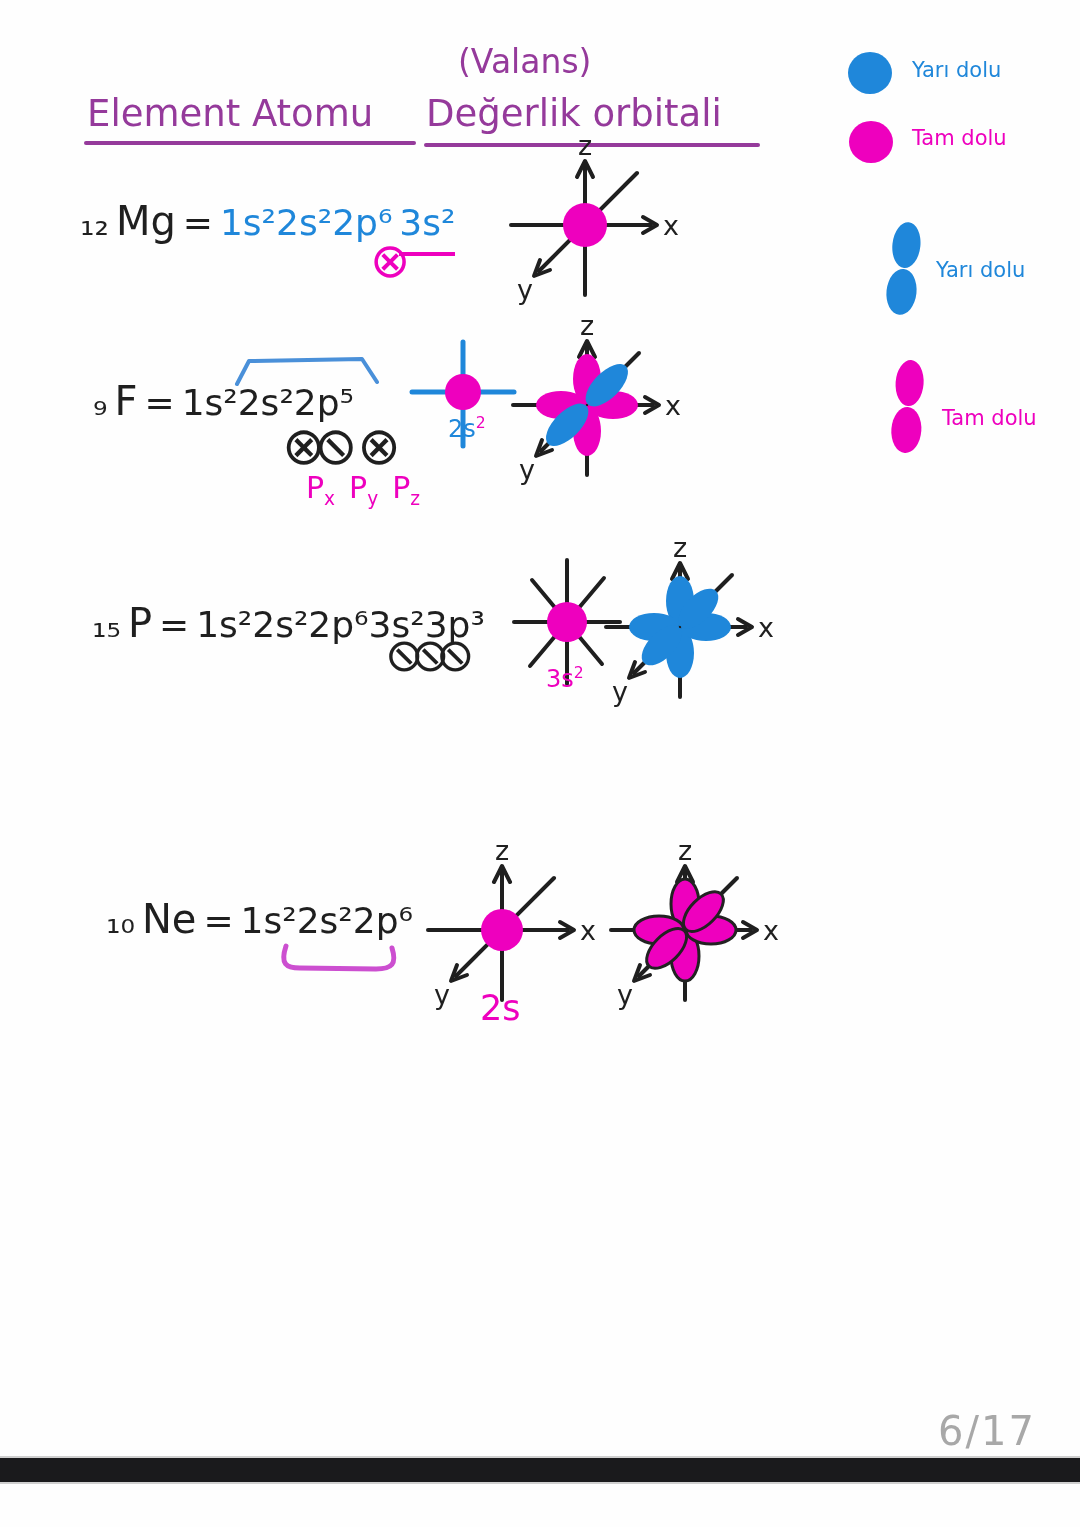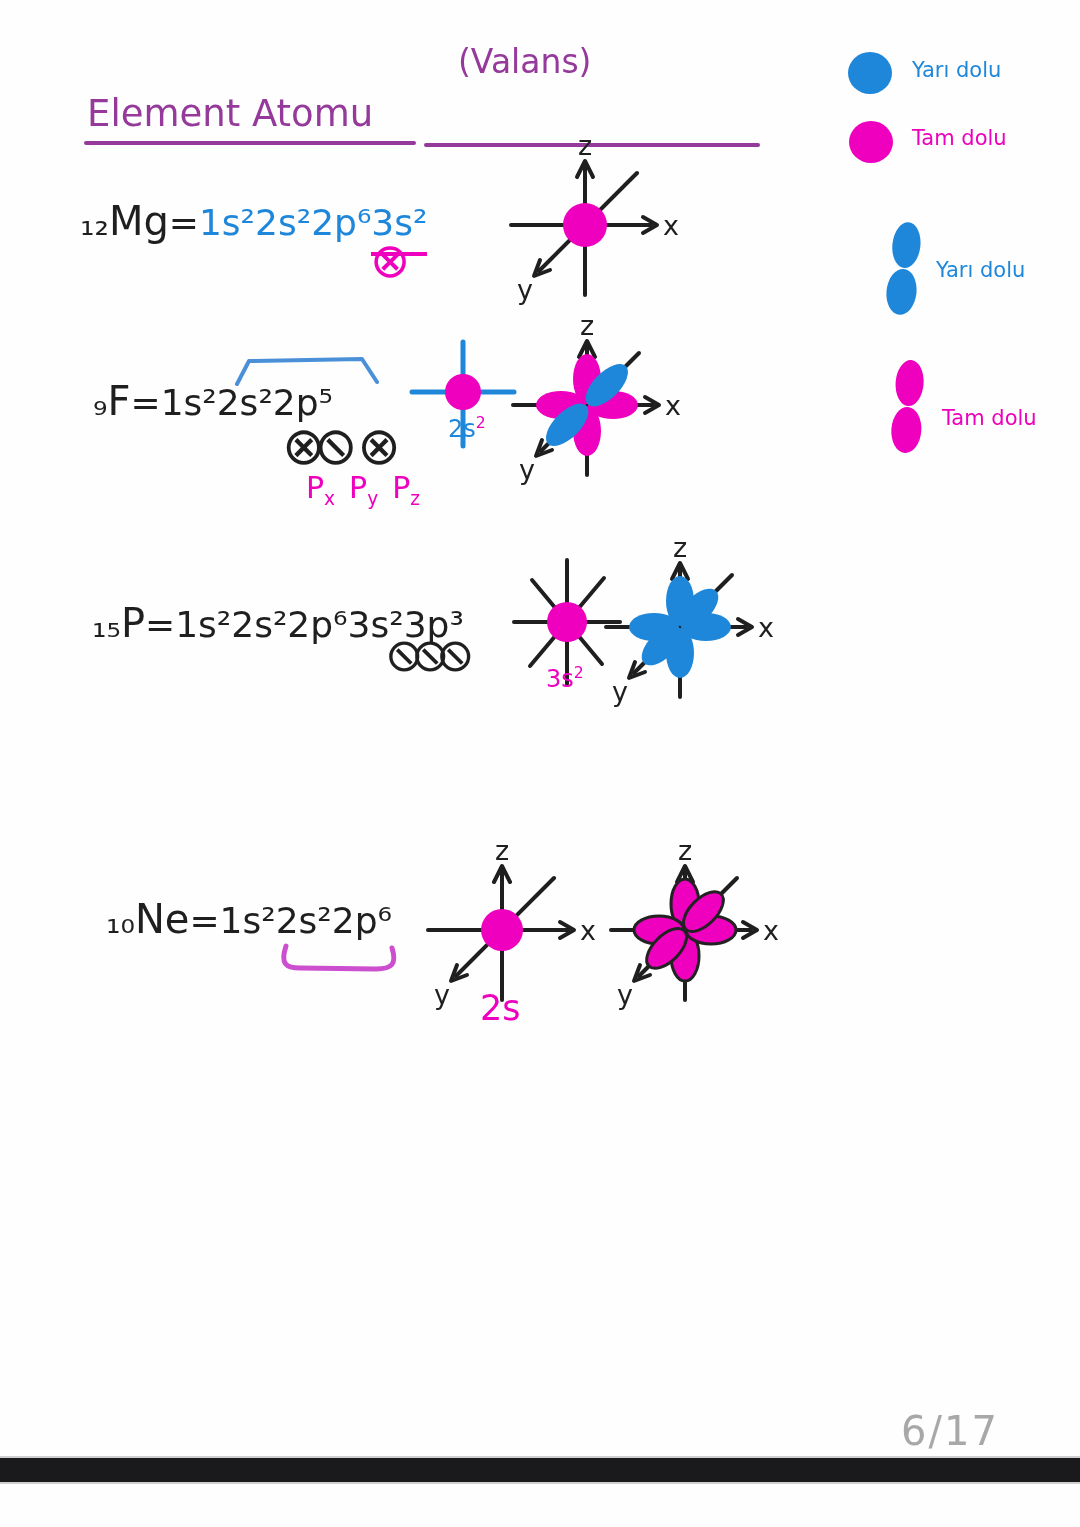--- a/index.html
+++ b/index.html
@@ -15,21 +15,21 @@
   .h-sub   { color:#953a9b; font-size:33px; white-space:nowrap; }
   .uline   { height:4px; background:#953a9b; border-radius:3px; }
 
   
   .lg-circle { border-radius:50%; }
   .lg-label  { font-size:21px; white-space:nowrap; }
   .blue-t    { color:#1f87da; }
   .magenta-t { color:#ee00be; }
 
   
-  .formula { display:flex; align-items:baseline; font-size:36px; white-space:nowrap; }
+  .formula { display:flex; align-items:baseline; gap:7px; font-size:36px; white-space:nowrap; }
   .formula .sym { font-size:40px; }
   .cfg-blue { color:#1f87da; }
   .val-underline { border-bottom:4px solid #ee00be; padding-bottom:9px; }
 
   .obox-row { display:flex; line-height:1; color:#1f1f1f; }
   .obox-row span { display:inline-block; }
   .mirror { transform:scaleX(-1); }
 
   .plabels { display:flex; gap:14px; color:#ee00be; font-size:30px; }
   .plabels sub { font-size:0.62em; }
@@ -58,20 +58,21 @@
 </style>
 </head>
 <body>
 
 <div class="page">
 
   <div class="abs h-title" style="left:87px; top:92px;">Element Atomu</div>
   <div class="abs uline" style="left:84px; top:141px; width:332px;"></div>
 
   <div class="abs h-sub" style="left:458px; top:42px;">(Valans)</div>
+  <div class="abs h-title" style="left:426px; top:92px;">Değerlik orbitali</div>
   <div class="abs uline" style="left:424px; top:143px; width:336px;"></div>
 
   <div class="abs lg-circle" style="left:848px; top:52px; width:44px; height:42px; background:#1f87da;"></div>
   <div class="abs lg-label blue-t" style="left:912px; top:58px;">Yarı dolu</div>
 
   <div class="abs lg-circle" style="left:849px; top:121px; width:44px; height:42px; background:#ee00be;"></div>
   <div class="abs lg-label magenta-t" style="left:912px; top:126px;">Tam dolu</div>
 
   <svg class="draw" style="left:876px; top:220px;" width="56" height="96" viewBox="0 0 56 96">
     <g class="b-fill" transform="rotate(6 28 48)">
@@ -256,16 +257,16 @@
       <g transform="rotate(-45 80 80)">
         <ellipse cx="54" cy="80" rx="25" ry="13"></ellipse>
         <ellipse cx="106" cy="80" rx="25" ry="13"></ellipse>
       </g>
     </g>
     <text class="axlabel" x="80" y="10" text-anchor="middle">z</text>
     <text class="axlabel" x="158" y="90">x</text>
     <text class="axlabel" x="12" y="154">y</text>
   </svg>
 
-  <div class="abs page-num" style="left:901px; top:1408px;">6/17</div>
+  <div class="abs page-num" style="left:938px; top:1408px;">6/17</div>
   <div class="abs bottom-bar" style="left:0; top:1456px; width:1080px; height:24px;"></div>
 
 </div>
 
 </body></html>

